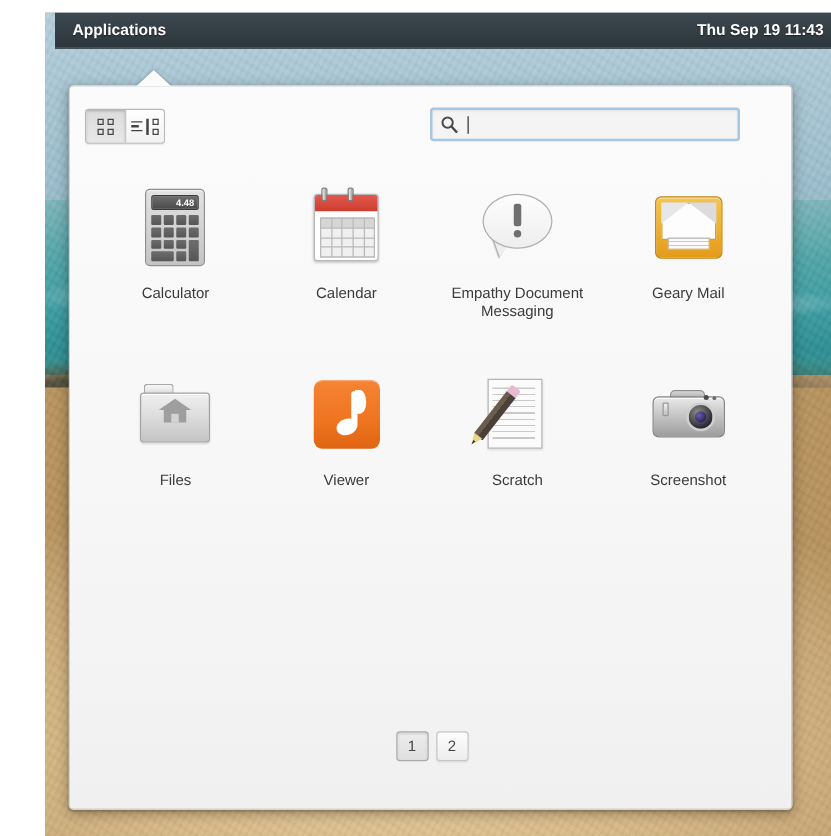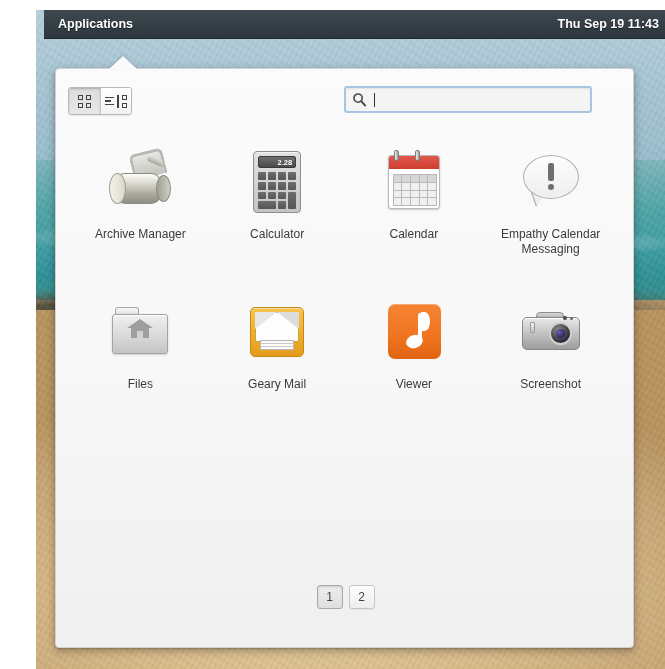--- a/index.html
+++ b/index.html
@@ -599,35 +599,25 @@
             <circle cx="6.5" cy="6.5" r="4.4" fill="none" stroke="#4a4a4a" stroke-width="1.7"></circle>
             <line x1="9.8" y1="9.8" x2="14" y2="14.4" stroke="#4a4a4a" stroke-width="2" stroke-linecap="round"></line>
           </svg>
           <span class="search-caret"></span>
           <input class="search-input-text" type="text" value="" placeholder="" style="">
         </div>
       </div>
 
       <div class="app-grid">
 
-        <div class="app-cell">
-          <div class="app-icon ic-archive">
-            <span class="handle"></span>
-              <span class="bar"></span>
-            <span class="drum"></span>
-              <span class="cap"></span>
-              <span class="cap2"></span>
-          </div>
-          <div class="app-label">Archive Manager</div>
-        </div>
 
         <div class="app-cell">
           <div class="app-icon ic-calc">
             <span class="body"></span>
-            <span class="screen">2.28</span>
+            <span class="screen">4.48</span>
             <span class="keys">
               <i></i>
                 <i></i>
                 <i></i>
                 <i></i>
               <i></i>
                 <i></i>
                 <i></i>
                 <i></i>
               <i></i>
@@ -675,57 +665,69 @@
         </div>
 
 
         <div class="app-cell">
           <div class="app-icon ic-emp">
             <span class="tail"></span>
               <span class="bub"></span>
             <span class="bang"></span>
               <span class="dot"></span>
           </div>
-          <div class="app-label">Empathy Calendar Messaging</div>
+          <div class="app-label">Empathy Document Messaging</div>
+        </div>
+
+        <div class="app-cell">
+          <div class="app-icon ic-mail">
+            <span class="tray"></span>
+              <span class="inner"></span>
+            <span class="flapL"></span>
+              <span class="flapR"></span>
+            <span class="stack"></span>
+          </div>
+          <div class="app-label">Geary Mail</div>
         </div>
 
         <div class="app-cell">
           <div class="app-icon ic-files">
             <span class="tab"></span>
               <span class="folder"></span>
             <span class="roof"></span>
               <span class="home"></span>
               <span class="door"></span>
           </div>
           <div class="app-label">Files</div>
         </div>
 
-        <div class="app-cell">
-          <div class="app-icon ic-mail">
-            <span class="tray"></span>
-              <span class="inner"></span>
-            <span class="flapL"></span>
-              <span class="flapR"></span>
-            <span class="stack"></span>
-          </div>
-          <div class="app-label">Geary Mail</div>
-        </div>
-
 
 
         <div class="app-cell">
           <div class="app-icon ic-music">
             <span class="sq"></span>
             <span class="flag"></span>
               <span class="stem"></span>
               <span class="head"></span>
           </div>
           <div class="app-label">Viewer</div>
         </div>
 
+        <div class="app-cell">
+          <div class="app-icon ic-scratch">
+            <span class="paper"></span>
+              <span class="lines"></span>
+            <span class="pencil">
+                <span class="eraser"></span>
+                <span class="tip"></span>
+                <span class="tipdark"></span>
+              </span>
+          </div>
+          <div class="app-label">Scratch</div>
+        </div>
 
         <div class="app-cell">
           <div class="app-icon ic-cam">
             <span class="top"></span>
               <span class="body"></span>
             <span class="flash"></span>
               <span class="dot1"></span>
               <span class="dot2"></span>
             <span class="lens"></span>
           </div>

